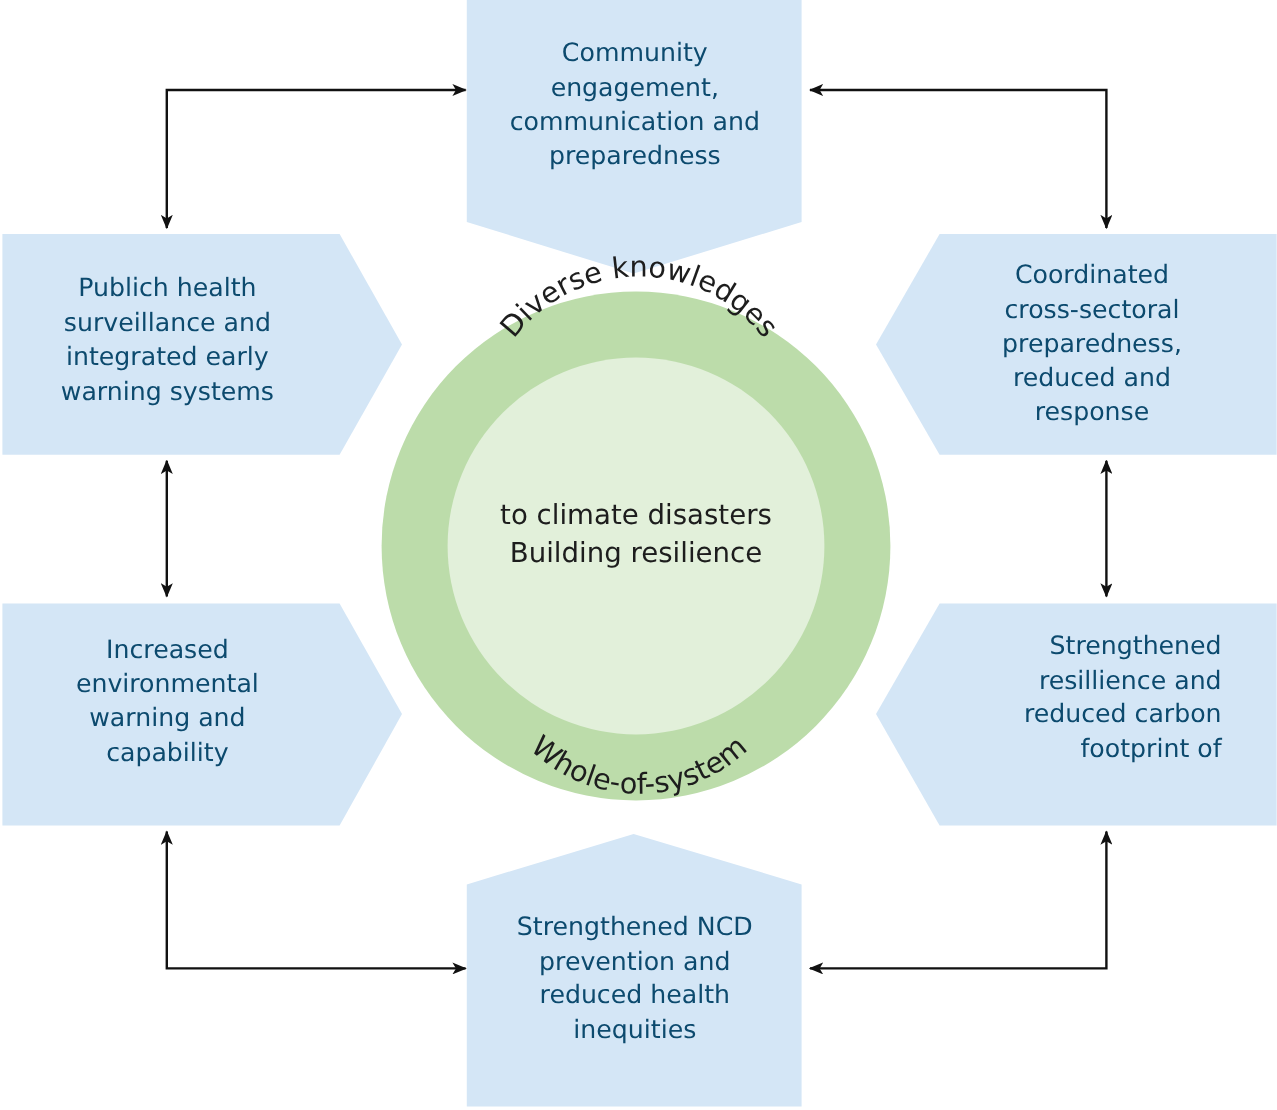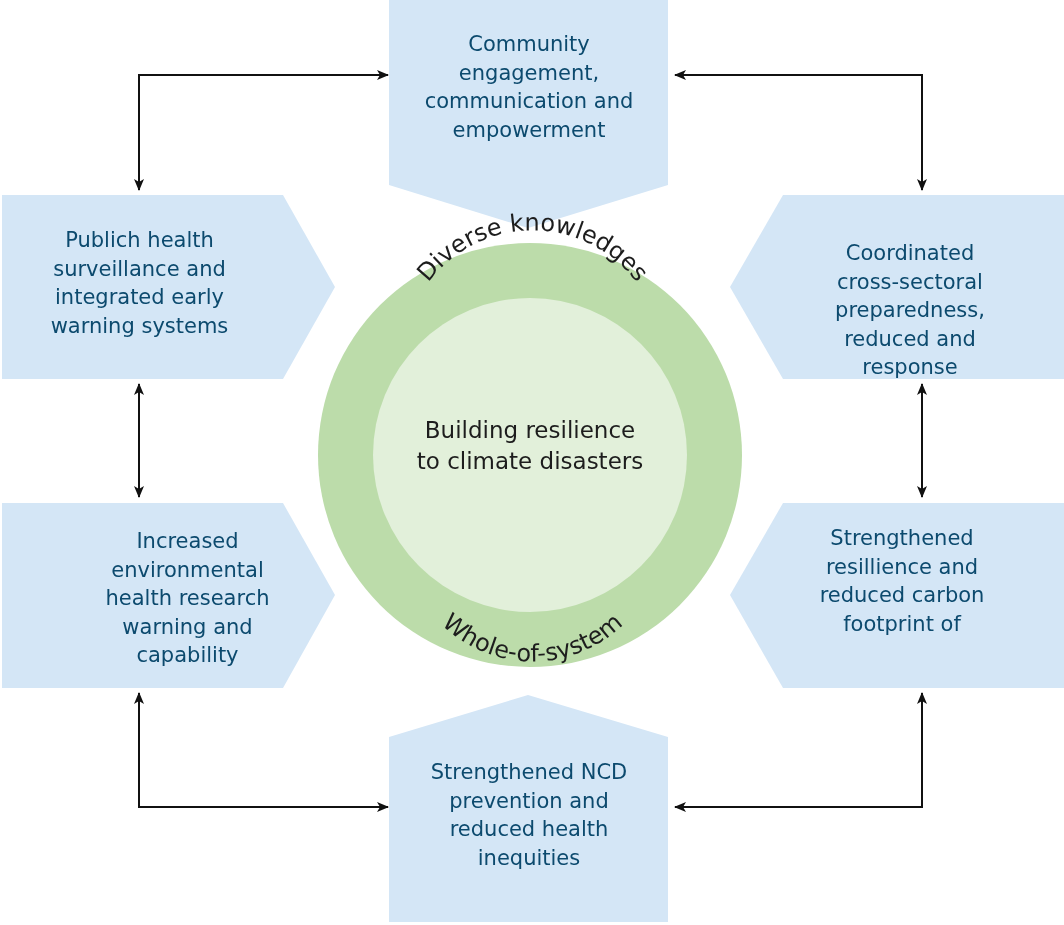--- a/index.html
+++ b/index.html
@@ -46,56 +46,55 @@
     <line x1="922" y1="384" x2="922" y2="497" marker-start="url(#ah)" marker-end="url(#ah)"></line>
     <polyline points="139,693 139,807 388,807" marker-start="url(#ah)" marker-end="url(#ah)"></polyline>
     <polyline points="922,693 922,807 675,807" marker-start="url(#ah)" marker-end="url(#ah)"></polyline>
   </g>
 </svg>
 
 <div class="box-text" style="left:389px;top:30px;width:280px;">
   <span>Community</span>
   <span>engagement,</span>
   <span>communication and</span>
-  <span>empowerment</span>
+  <span>preparedness</span>
 </div>
 
 <div class="box-text" style="left:2px;top:226px;width:275px;">
   <span>Publich health</span>
   <span>surveillance and</span>
   <span>integrated early</span>
   <span>warning systems</span>
 </div>
 
-<div class="box-text" style="left:770px;top:215px;width:280px;margin-top:24px;">
+<div class="box-text" style="left:770px;top:215px;width:280px;">
   <span>Coordinated</span>
   <span>cross-sectoral</span>
   <span>preparedness,</span>
   <span>reduced and</span>
   <span>response</span>
 </div>
 
-<div class="box-text" style="left:12px;top:527px;width:275px;padding-left:38px;">
+<div class="box-text" style="left:2px;top:527px;width:275px;">
   <span>Increased</span>
   <span>environmental</span>
-  <span>health research</span>
   <span>warning and</span>
   <span>capability</span>
 </div>
 
-<div class="box-text" style="left:762px;top:524px;width:280px;">
+<div class="box-text" style="left:738px;top:524px;width:280px;text-align:right;">
   <span>Strengthened</span>
   <span>resillience and</span>
   <span>reduced carbon</span>
   <span>footprint of</span>
 </div>
 
 <div class="box-text" style="left:389px;top:758px;width:280px;">
   <span>Strengthened NCD</span>
   <span>prevention and</span>
   <span>reduced health</span>
   <span>inequities</span>
 </div>
 
 <div class="center-text">
+  <span>to climate disasters</span>
   <span>Building resilience</span>
-  <span>to climate disasters</span>
 </div>
 
 </body></html>

